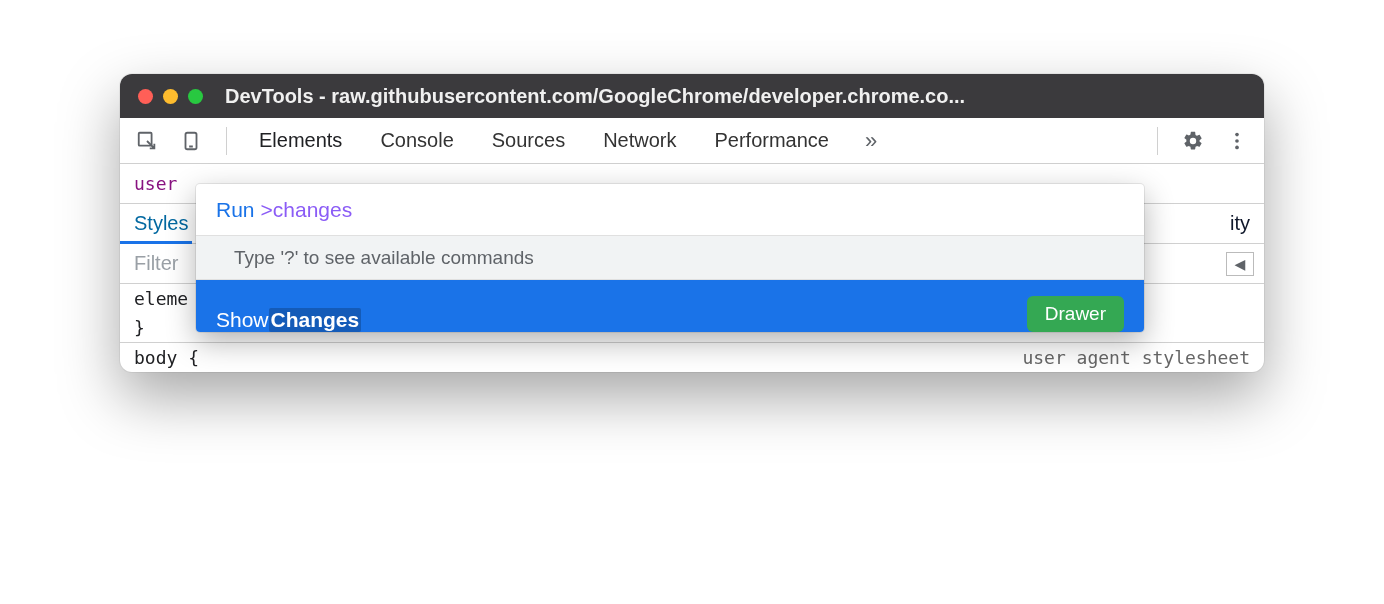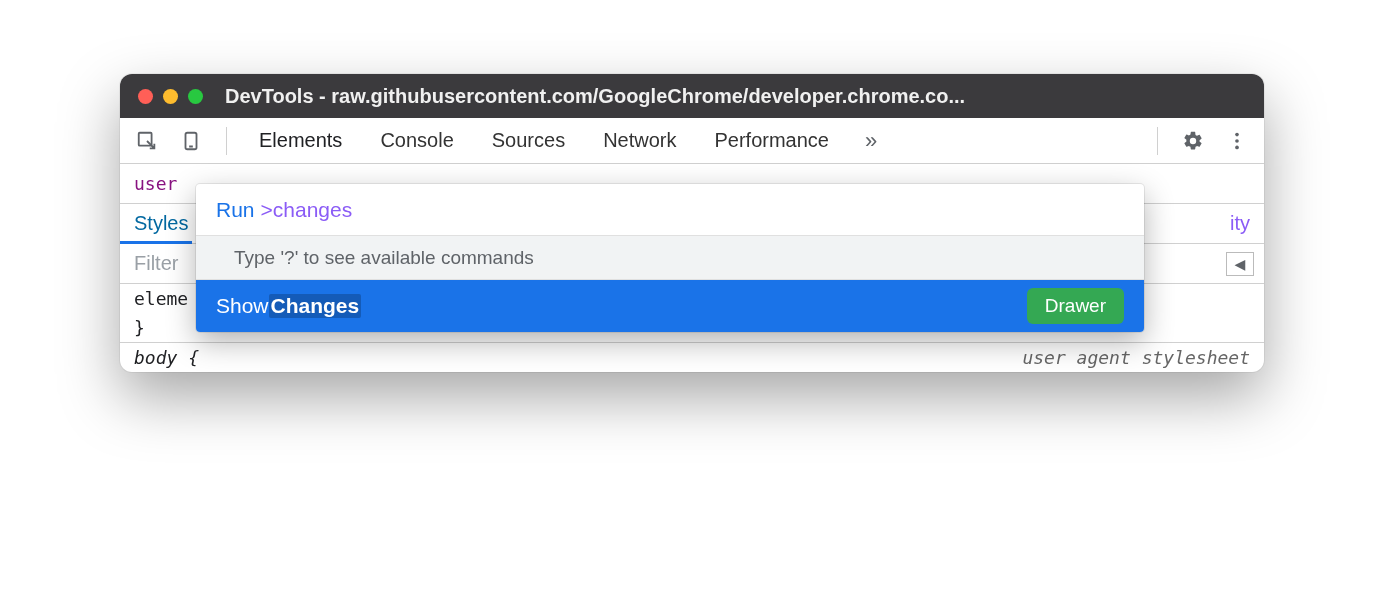--- a/index.html
+++ b/index.html
@@ -72,37 +72,37 @@
     align-items: center;
     padding: 0 14px;
     font-size: 20px;
   }
   .html-text { color: #881280; font-family: Menlo, monospace; font-size: 18px; }
   .styles-row { position: relative; }
   .styles-text { font-size: 20px; color: #0369a1; }
   .styles-underline {
     position: absolute; bottom: -1px; left: 0; width: 72px; height: 3px; background: #1a73e8;
   }
-  .ity-text { position: absolute; right: 14px; font-size: 20px; color: #8b5cf6; }
+  .ity-text { position: absolute; right: 14px; font-size: 20px; color: #0f172a; }
   .toggle-box {
     position:absolute; right:10px; width:28px; height:24px;
     border:1px solid #bbb; display:flex; align-items:center; justify-content:center;
     color:#5f6368; font-size:14px;
   }
   .filter-row { color: #9aa0a6; position: relative; }
   .code-row {
     font-family: Menlo, Consolas, monospace;
     font-size: 18px;
     color: #202124;
     border-bottom: none;
     height: auto;
     padding: 4px 14px;
     display: block;
   }
-  .code-row.italic { font-style: italic; border-top: 1px solid #d0d0d0; display:flex; }
+  .code-row.italic { border-top: 1px solid #d0d0d0; display:flex; }
   .uas { margin-left: auto; color: #666;}
   
   .cmd-menu {
     position: absolute;
     left: 196px;
     top: 184px;
     width: 948px;
     background: #fff;
     box-shadow: 0 10px 30px rgba(0,0,0,0.3), 0 0 0 1px rgba(0,0,0,0.08);
     border-radius: 4px;
@@ -126,21 +126,21 @@
     padding: 0 38px;
     color: #5f6368;
     font-size: 19px;
     border-bottom: 1px solid #e0e0e0;
   }
   .cmd-result {
     height: 52px;
     background: #1a73e8;
     color: #fff;
     display: flex;
-    align-items: center;
+    align-items: flex-end;
     padding: 0 20px;
     font-size: 21px;
   }
   .cmd-result .highlight {
     font-weight: 700;
     background: #145bb8;
     padding: 0 2px;
     border-radius: 2px;
   }
   .badge {

